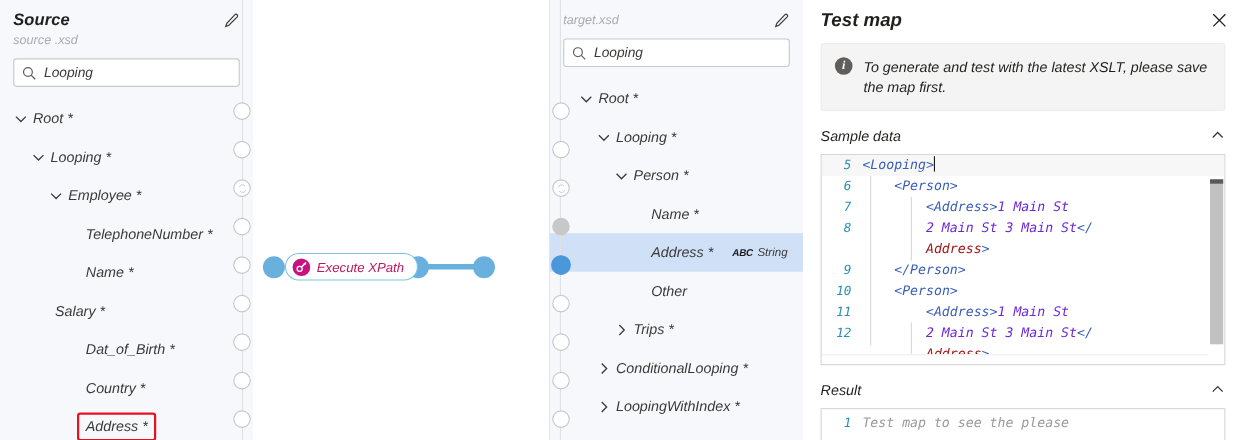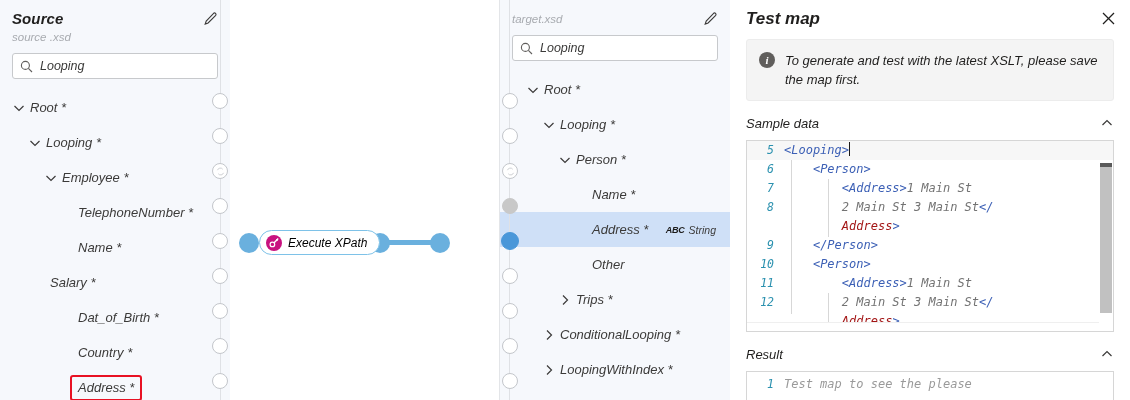--- a/index.html
+++ b/index.html
@@ -178,21 +178,21 @@
   }
   .xnode .func-icon {
     width: 16px; height: 16px;
     border-radius: 50%;
     background: #c8127f;
     display: flex; align-items: center; justify-content: center;
     flex: 0 0 auto;
   }
   .xnode .func-label {
     font-size: 12px;
-    color: #000000;
+    color: #be185d;
     line-height: 14px;
     white-space: nowrap;
   }
   .conn-dot {
     position: absolute;
     width: 20px; height: 20px;
     border-radius: 50%;
     background: #6ab0de;
     z-index: 2;
   }
@@ -300,21 +300,21 @@
     user-select: none;
   }
   .code-text {
     position: relative;
     white-space: pre;
     flex: 1 1 auto;
     padding-left: 1px;
   }
   .tok-tag { color: #3b5fb5; }
   .tok-name { color: #a31515; }
-  .tok-txt { color: #737373; }
+  .tok-txt { color: #6d28d9; }
   .guide {
     position: absolute;
     width: 1px;
     background: #d7d7d7;
   }
   .caret {
     display: inline-block;
     width: 1px;
     height: 14px;
     background: #1b1a19;

